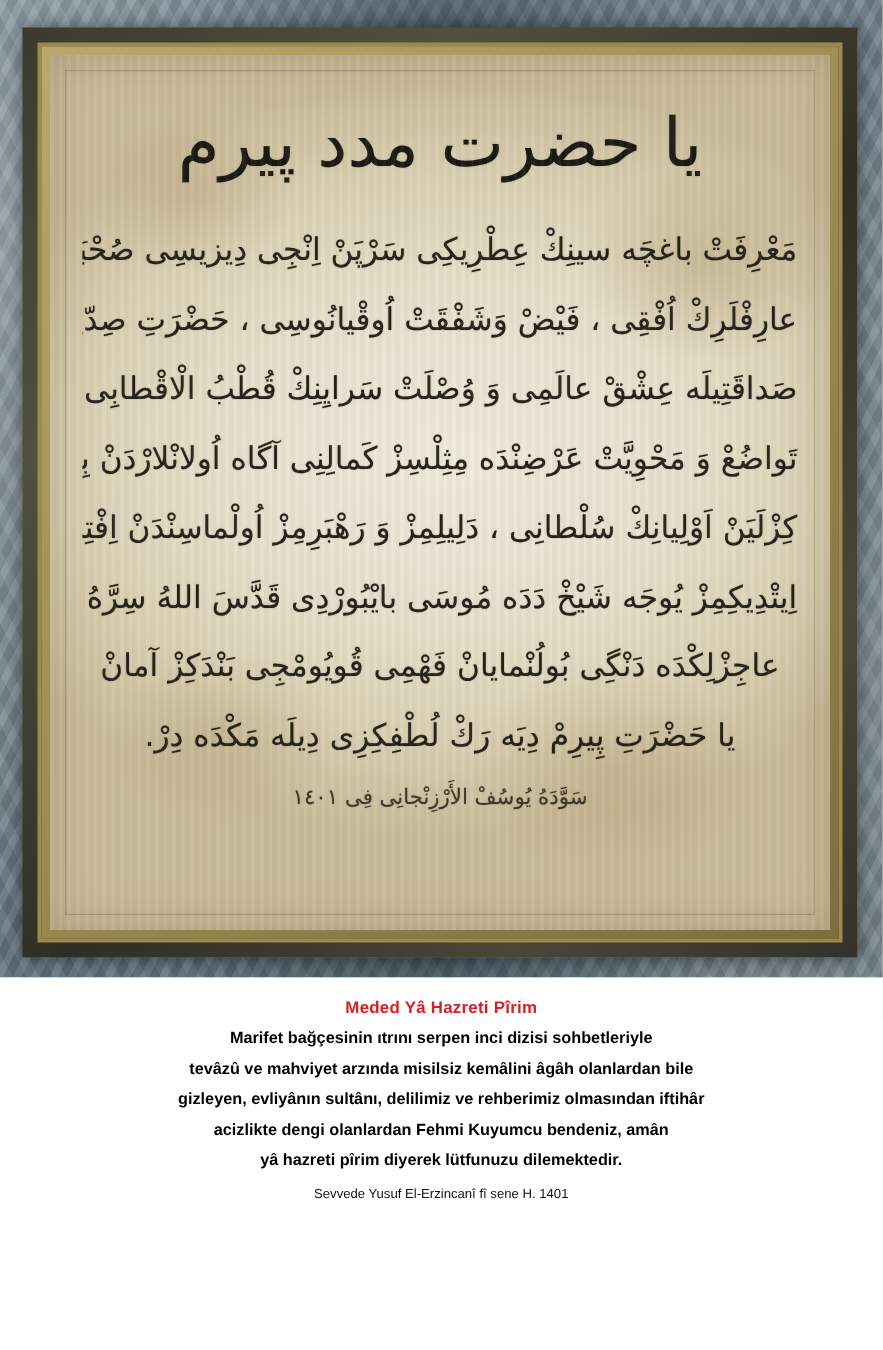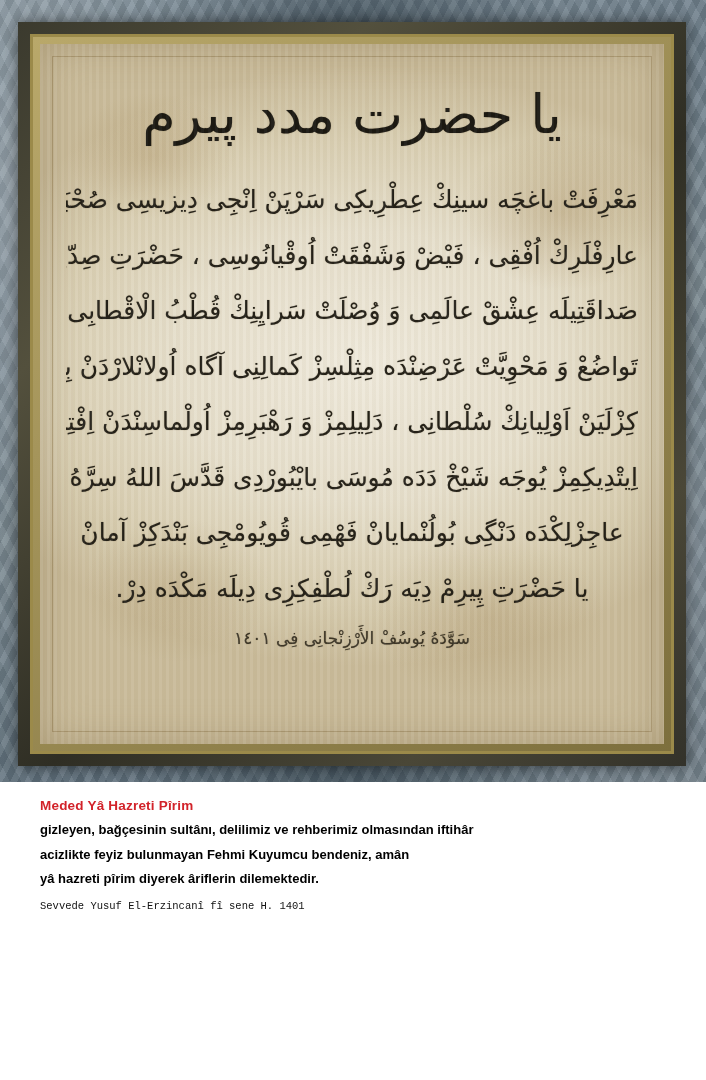--- a/index.html
+++ b/index.html
@@ -153,42 +153,41 @@
   
   .caption {
     position: absolute;
     left: 0;
     top: 782px;
     width: 706px;
     height: 298px;
     background: #ffffff;
     box-sizing: border-box;
     padding: 16px 40px 0 40px;
-    text-align: left;
+    text-align: center;
   }
   .caption-title {
     color: #d2232a;
     font-weight: bold;
     font-size: 13.5px;
     margin: 0 0 8px 0;
     letter-spacing: 0.2px;
   }
   .caption-body p {
     margin: 0 0 7px 0;
     font-size: 13px;
     font-weight: bold;
     color: #000000;
     line-height: 1.35;
   }
   .caption-sign {
     margin-top: 12px;
     font-size: 10.5px;
     color: #111111;
     font-weight: normal;
-    font-family: Liberation Mono, monospace;
   }
 </style>
 </head>
 <body>
 
 <div class="page">
 
   <div class="photo">
     <div class="photo-bg"></div>
 
@@ -209,20 +208,22 @@
         <div class="calli-line">عاجِزْلِكْدَه دَنْگِى بُولُنْمايانْ فَهْمِى قُويُومْجِى بَنْدَكِزْ آمانْ</div>
         <div class="calli-line">يا حَضْرَتِ پِيرِمْ دِيَه رَكْ لُطْفِكِزِى دِيلَه مَكْدَه دِرْ.</div>
         <div class="calli-sign">سَوَّدَهُ يُوسُفْ الأَرْزِنْجانِى  فِى ١٤٠١</div>
       </div>
     </div>
   </div>
 
   <div class="caption">
     <div class="caption-title">Meded Yâ Hazreti Pîrim</div>
     <div class="caption-body">
-      <p>gizleyen, bağçesinin sultânı, delilimiz ve rehberimiz olmasından iftihâr</p>
-      <p>acizlikte feyiz bulunmayan Fehmi Kuyumcu bendeniz, amân</p>
-      <p>yâ hazreti pîrim diyerek âriflerin dilemektedir.</p>
+      <p>Marifet bağçesinin ıtrını serpen inci dizisi sohbetleriyle</p>
+      <p>tevâzû ve mahviyet arzında misilsiz kemâlini âgâh olanlardan bile</p>
+      <p>gizleyen, evliyânın sultânı, delilimiz ve rehberimiz olmasından iftihâr</p>
+      <p>acizlikte dengi olanlardan Fehmi Kuyumcu bendeniz, amân</p>
+      <p>yâ hazreti pîrim diyerek lütfunuzu dilemektedir.</p>
     </div>
     <div class="caption-sign">Sevvede Yusuf El-Erzincanî  fî sene H. 1401</div>
   </div>
 
 </div>
 
 </body></html>

